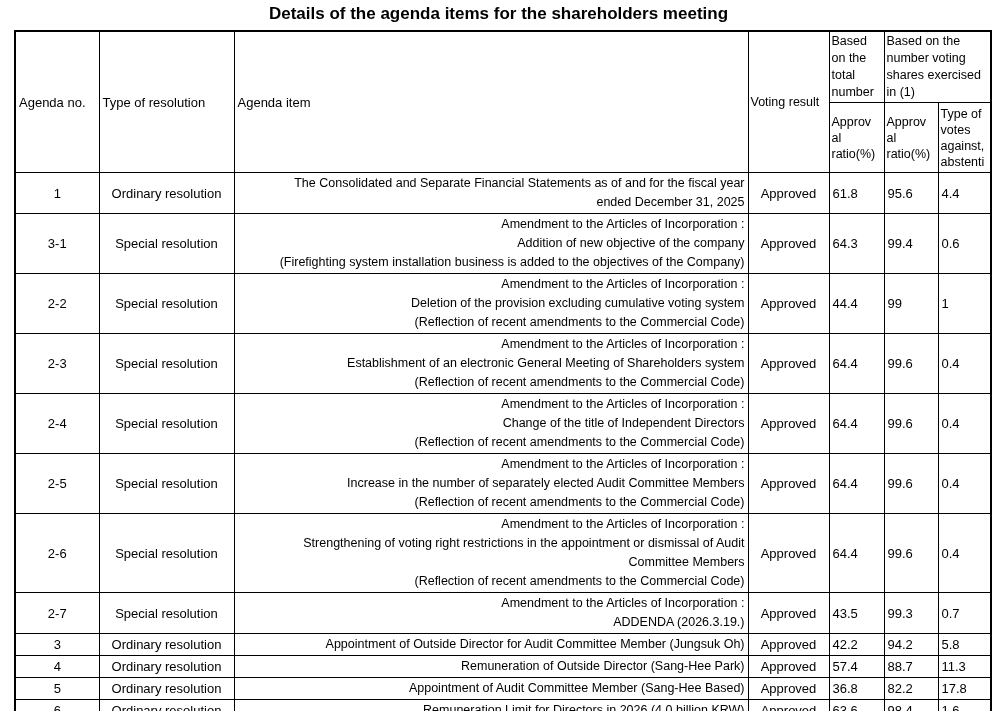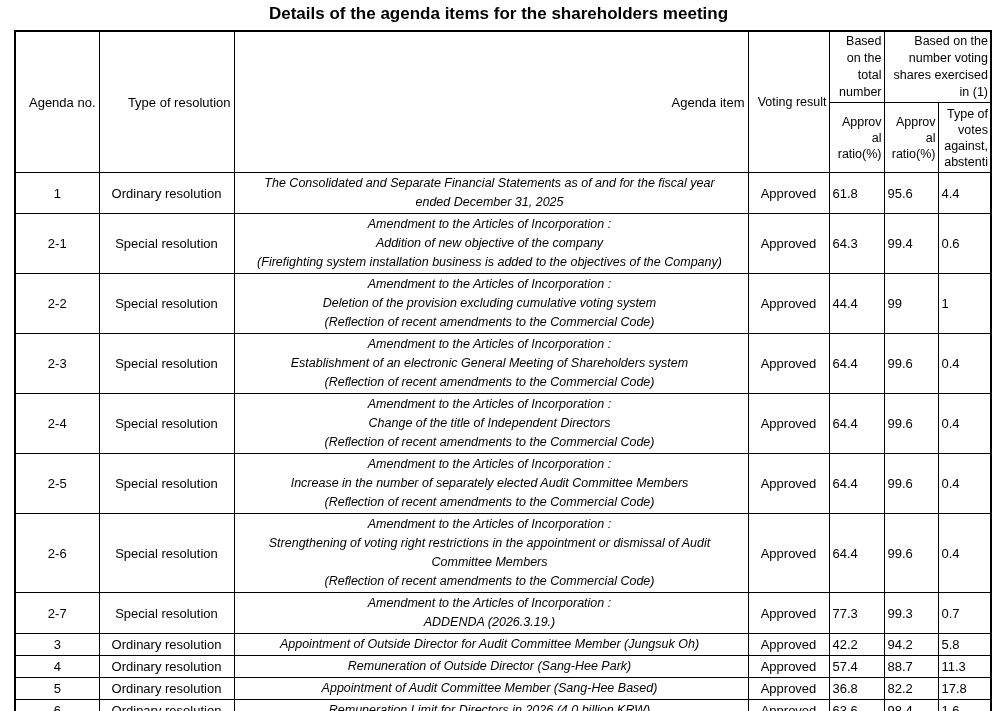--- a/index.html
+++ b/index.html
@@ -39,38 +39,37 @@
   th, td {
     border: 1px solid #000000;
     font-size: 13px;
     font-weight: normal;
     vertical-align: middle;
     overflow: hidden;
     padding: 1px 3px;
     box-sizing: border-box;
   }
   thead th {
-    text-align: right;
+    text-align: left;
     white-space: pre-line;
     line-height: 17px;
   }
   thead tr.group-row th { height: 70px; }
   thead tr.sub-row th { height: 70px; line-height: 16px; }
   th.nowrap { white-space: nowrap; }
   th.tight { padding: 1px 2px; font-size: 12.5px; }
   td.c { text-align: center; }
   td.l { text-align: center; }
   td.num { padding-right: 4px; }
   td.item {
-    text-align: center;
+    text-align: right;
     white-space: pre;
     line-height: 19px;
     font-size: 12.5px;
     padding-left: 0;
-    font-style: italic;
   }
   tbody tr.h-1 { height: 35px; }
   tbody tr.h-3 { height: 57px; }
   tbody tr.h-4 { height: 78px; }
   tbody tr.h-2 { height: 26px; }
   tbody tr.h-s { height: 22px; }
 </style>
 </head>
 <body>
 
@@ -120,21 +119,21 @@
     <td class="c">1</td>
     <td class="l">Ordinary resolution</td>
     <td class="item">The Consolidated and Separate Financial Statements as of and for the fiscal year
 ended December 31, 2025</td>
     <td class="c">Approved</td>
     <td class="num">61.8</td>
     <td class="num">95.6</td>
     <td class="num">4.4</td>
   </tr>
         <tr class="h-3">
-    <td class="c">2-1</td>
+    <td class="c">3-1</td>
     <td class="l">Special resolution</td>
     <td class="item">Amendment to the Articles of Incorporation :
 Addition of new objective of the company
 (Firefighting system installation business is added to the objectives of the Company)</td>
     <td class="c">Approved</td>
     <td class="num">64.3</td>
     <td class="num">99.4</td>
     <td class="num">0.6</td>
   </tr>
         <tr class="h-3">
@@ -192,21 +191,21 @@
     <td class="num">64.4</td>
     <td class="num">99.6</td>
     <td class="num">0.4</td>
   </tr>
         <tr class="h-2">
     <td class="c">2-7</td>
     <td class="l">Special resolution</td>
     <td class="item">Amendment to the Articles of Incorporation :
 ADDENDA (2026.3.19.)</td>
     <td class="c">Approved</td>
-    <td class="num">77.3</td>
+    <td class="num">43.5</td>
     <td class="num">99.3</td>
     <td class="num">0.7</td>
   </tr>
         <tr class="h-s">
     <td class="c">3</td>
     <td class="l">Ordinary resolution</td>
     <td class="item">Appointment of Outside Director for Audit Committee Member (Jungsuk Oh)</td>
     <td class="c">Approved</td>
     <td class="num">42.2</td>
     <td class="num">94.2</td>

